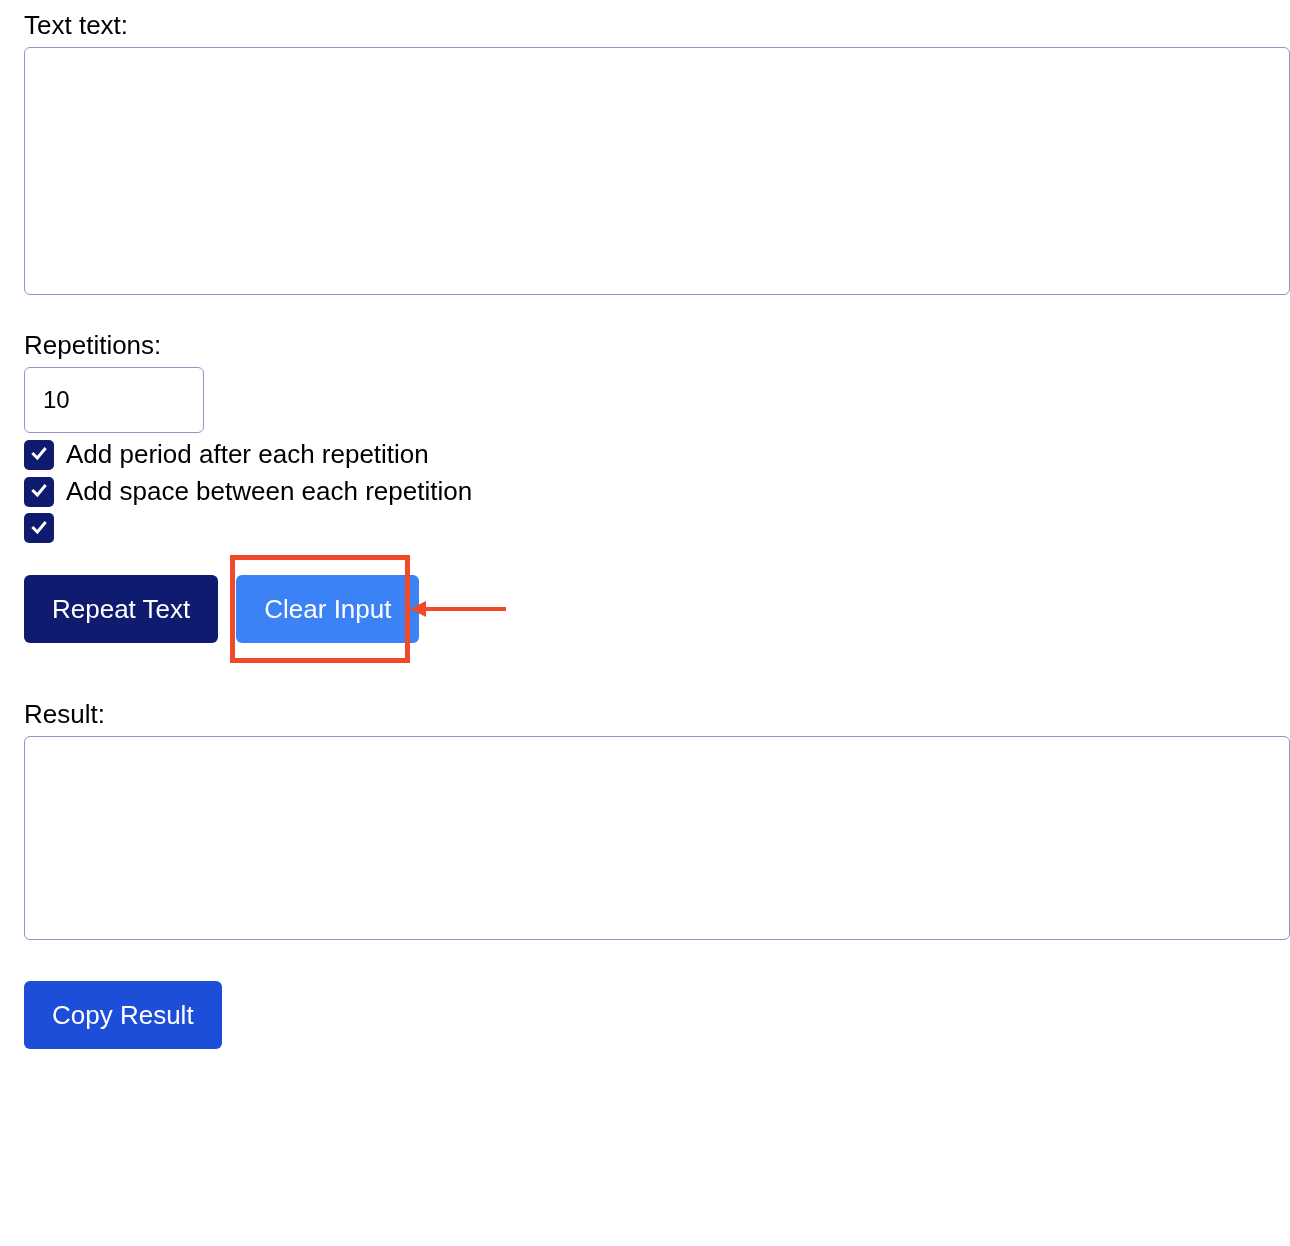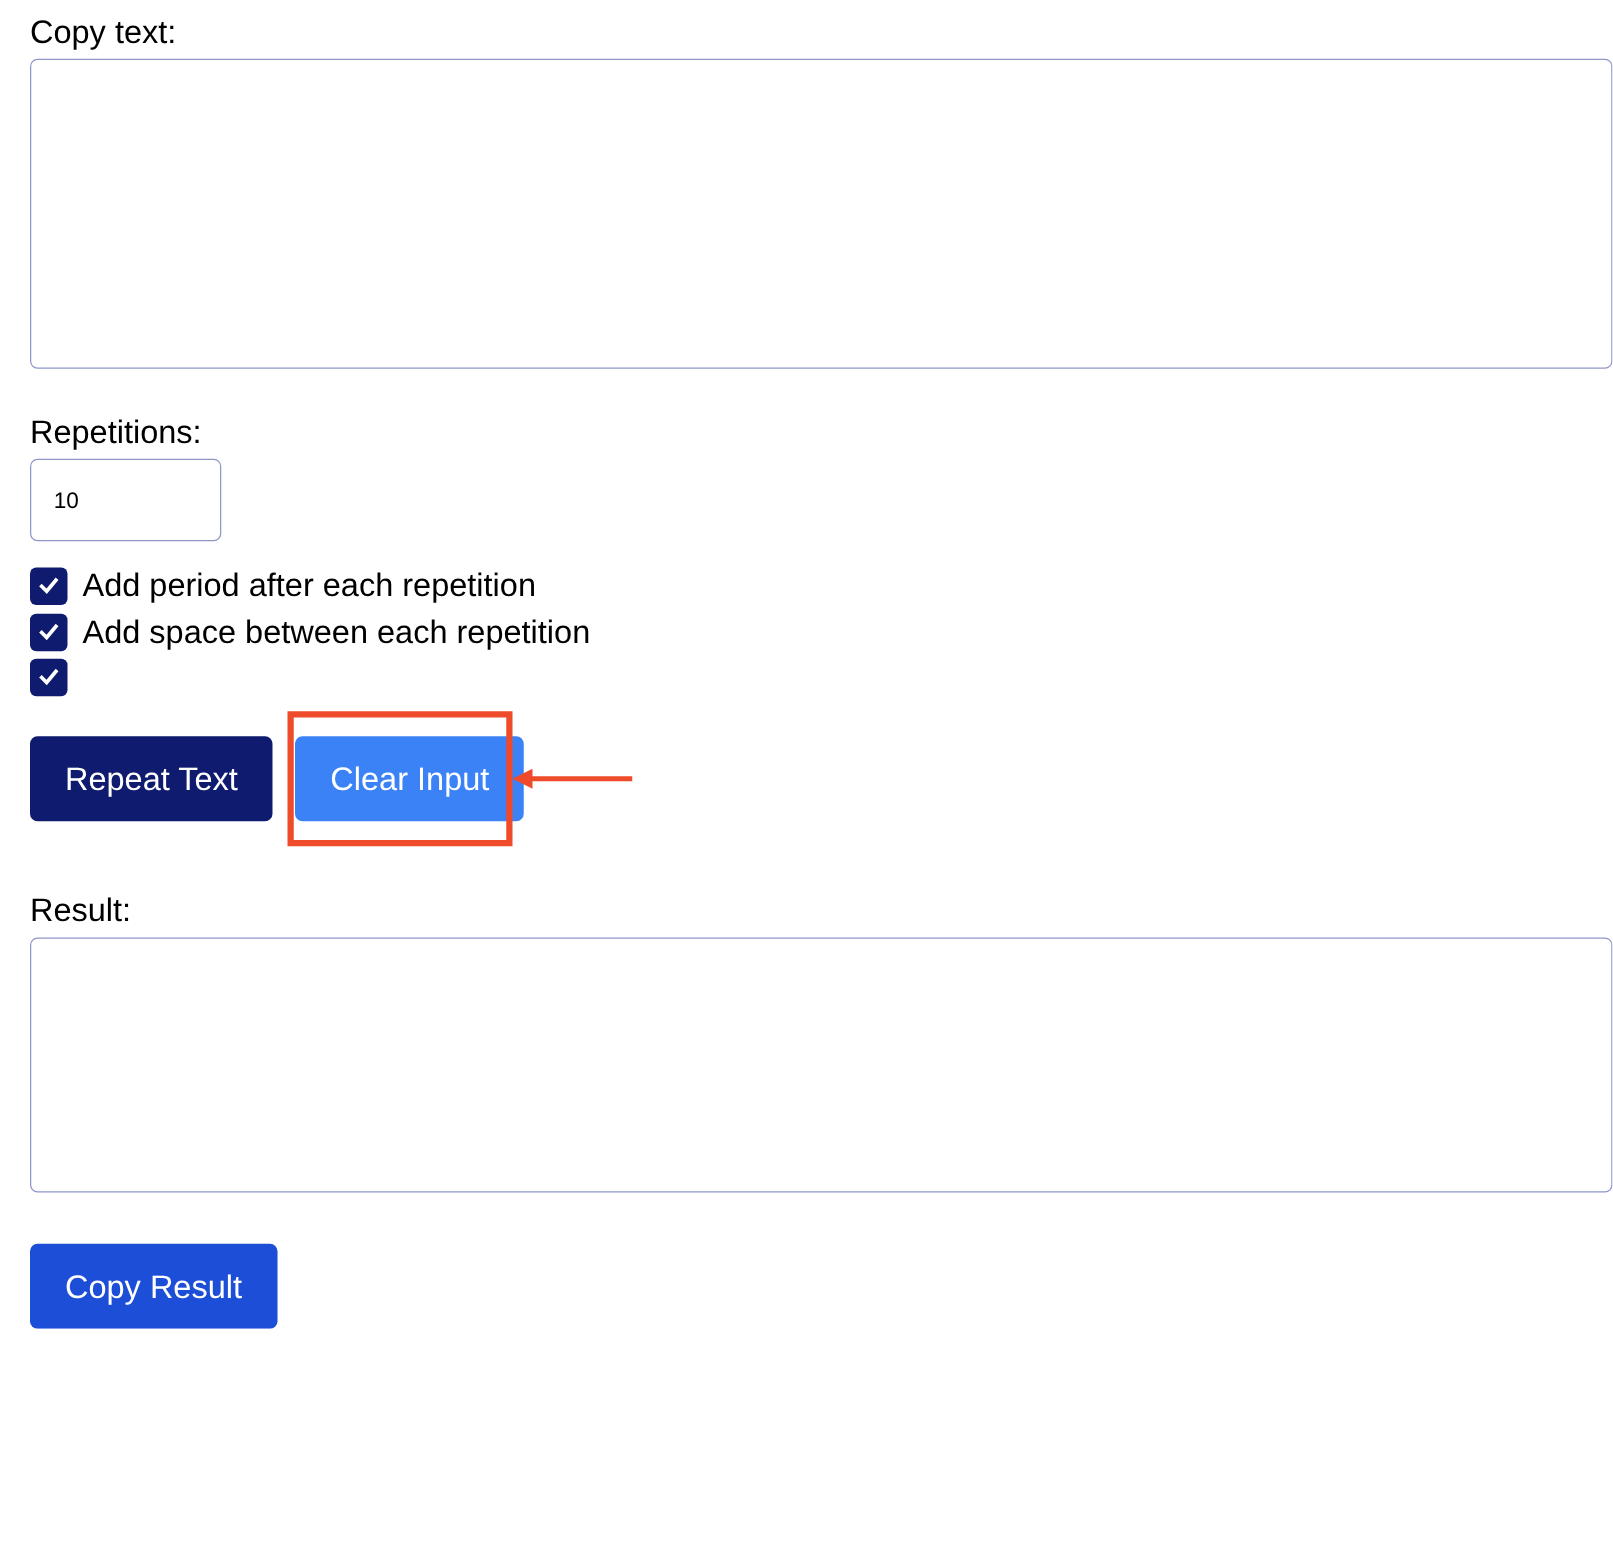--- a/index.html
+++ b/index.html
@@ -17,32 +17,32 @@
     height: 248px;
     border: 1px solid #8f96c9;
     border-radius: 6px;
     padding: 12px;
     font-size: 22px;
     resize: none;
     margin-bottom: 28px;
     outline: none;
   }
   .num-input {
-    width: 153px;
+    width: 180px;
     height: 66px;
     border: 1px solid #8f96c9;
     border-radius: 6px;
     padding: 0 18px;
-    font-size: 18px;
-    margin-bottom: 14px;
+    font-size: 24px;
+    margin-bottom: 0;
     outline: none;
   }
   .checkbox-row {
     display: flex;
-    align-items: flex-end;
+    align-items: center;
     gap: 12px;
     margin-top: 6px;
     margin-bottom: 6px;
   }
   .checkbox {
     width: 30px;
     height: 30px;
     background: #0f1b6e;
     border-radius: 5px;
     display: flex;
@@ -104,21 +104,21 @@
     color: #ef4a2a;
     font-size: 28px;
     pointer-events: none;
   }
 </style>
 </head>
 <body>
 
 
 
-<label class="label">Copy text:</label>
+<label class="label">Text text:</label>
 <textarea class="textarea" style=""></textarea>
 
 <label class="label">Repetitions:</label>
 <input type="text" class="num-input" value="10" style="">
 
 <div class="checkbox-row">
   <div class="checkbox">
     <span>
       <svg viewBox="0 0 24 24">
           <polyline points="4 12 10 18 20 6"></polyline>

